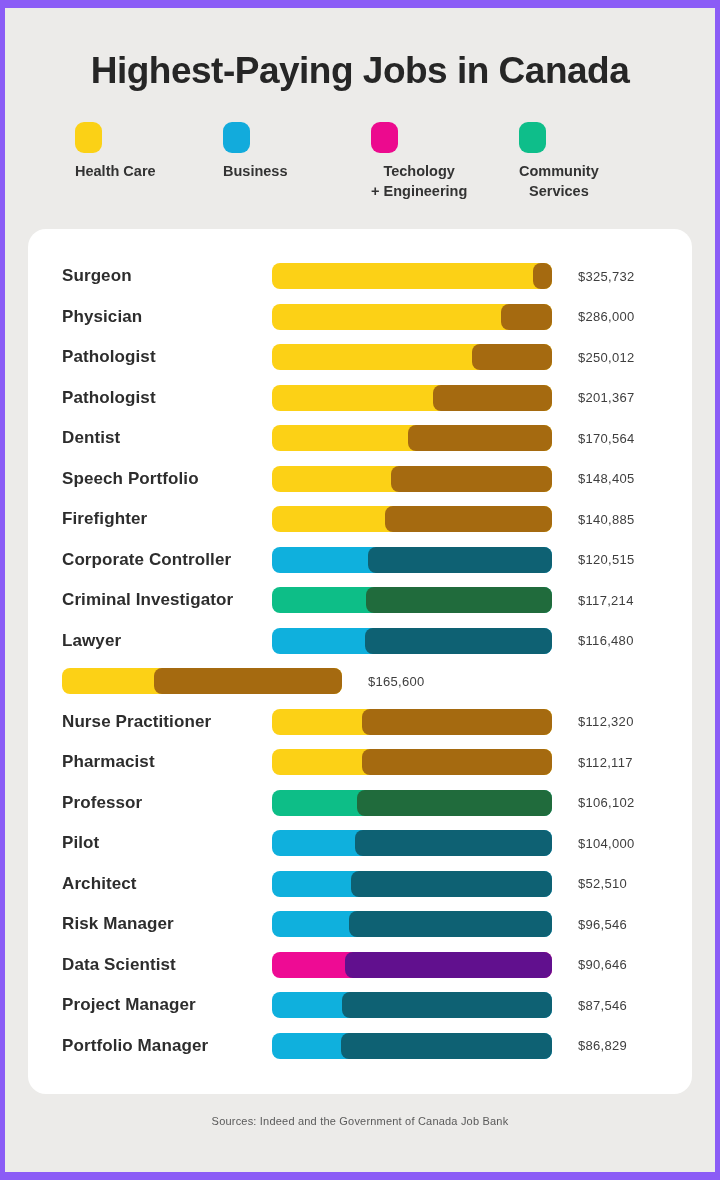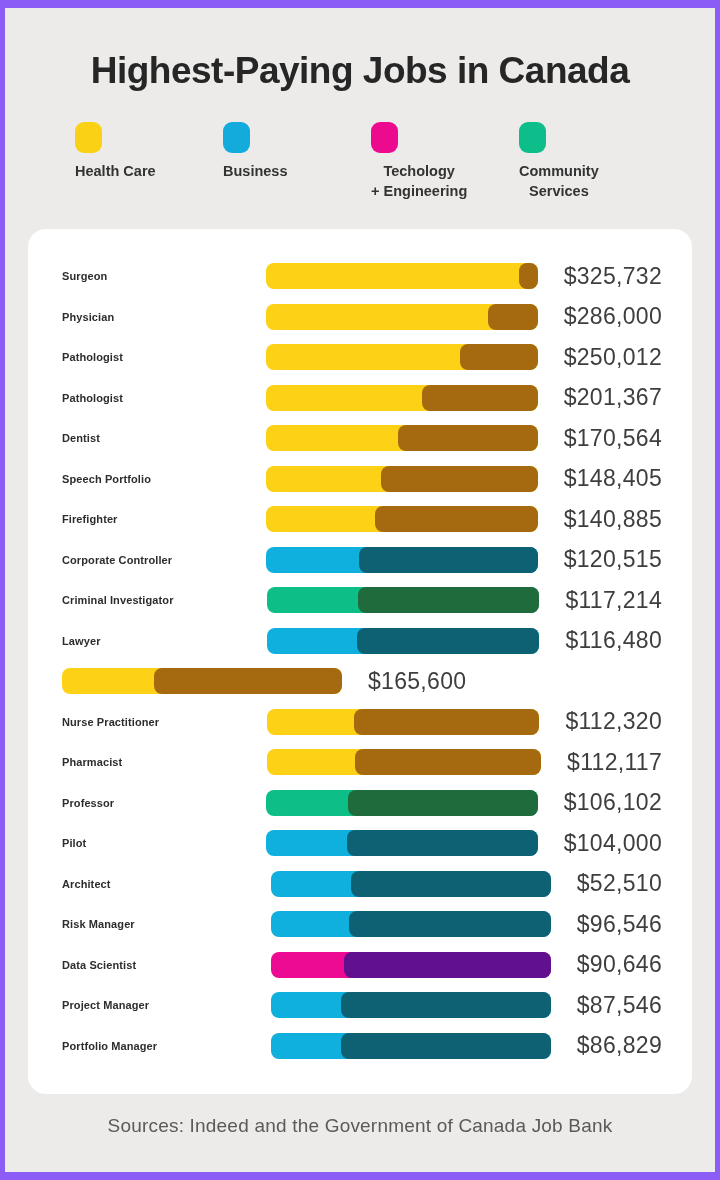--- a/index.html
+++ b/index.html
@@ -61,49 +61,49 @@
     padding:27px 30px 27px 34px;
     height:865px;
   }
   .row{
     display:flex;
     align-items:center;
     height:40.5px;
   }
   .job{
     width:210px;
-    font-size:11px;
+    font-size:17px;
     font-weight:700;
     color:#2d2d2d;
     letter-spacing:0.1px;
     white-space:nowrap;
   }
   .track{
     position:relative;
     width:280px;
     height:26px;
     border-radius:8px;
   }
   .remainder{
     position:absolute;
     top:0;right:0;bottom:0;
     border-radius:8px;
   }
   .val{
     margin-left:26px;
-    font-size:23px;
+    font-size:13px;
     font-weight:400;
     color:#3e3e3e;
     letter-spacing:0.3px;
     white-space:nowrap;
   }
   .footer{
     margin-top:21px;
     text-align:center;
-    font-size:19px;
+    font-size:11px;
     color:#5a5a5a;
     letter-spacing:0.2px;
   }
 </style>
 </head>
 <body>
 
 <div class="frame">
   <div class="bg">
 

